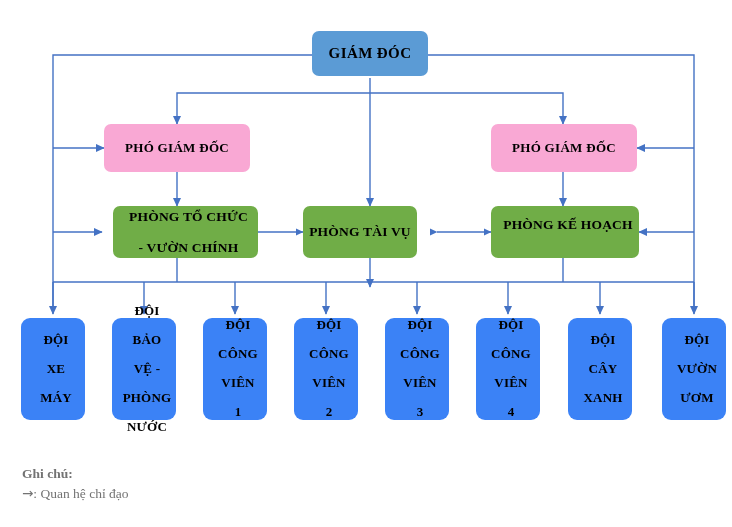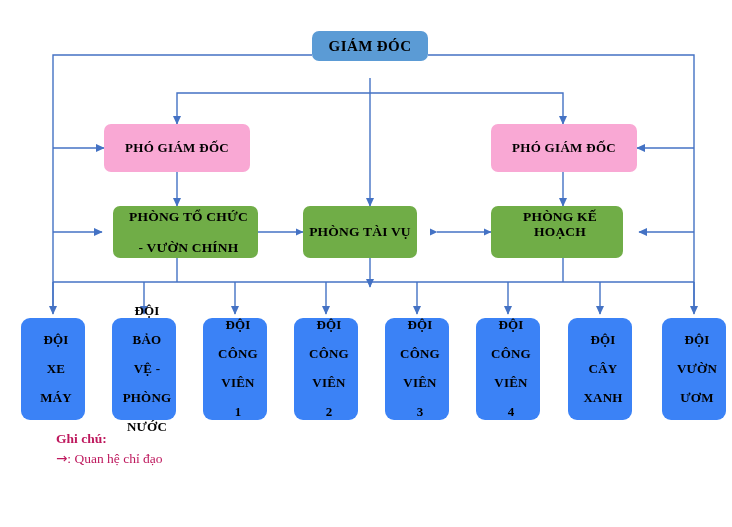--- a/index.html
+++ b/index.html
@@ -30,25 +30,24 @@
   .n-orange{background:#f9a8d4;}
   .n-green{background:#70AD47;}
   .n-yellow{background:#3b82f6;border-radius:9px;}
 
   .lvl1{font-size:15px;letter-spacing:.4px;}
   .lvl2{font-size:13px;letter-spacing:.3px;}
   .lvl3{font-size:13.5px;letter-spacing:.2px;}
   .team{font-size:13px;letter-spacing:.2px;}
 
   #legend{
-    position:absolute;left:22px;top:429px;
-    font-size:13.5px;color:#be185d;
+    position:absolute;left:22px;top:464px;
+    font-size:13.5px;color:#737373;
     line-height:1.45;
     z-index:6;
-    margin-left:34px;
   }
   #legend .ttl{font-weight:bold;}
   #legend .row{white-space:nowrap;}
   #legend .gl{font-family:"DejaVu Sans",sans-serif;}
 </style>
 </head>
 <body>
 
 <div id="stage">
 
@@ -93,21 +92,21 @@
       <path d="M144,282 L144,314" marker-end="url(#ah)"></path>
       <path d="M235,282 L235,314" marker-end="url(#ah)"></path>
       <path d="M326,282 L326,314" marker-end="url(#ah)"></path>
       <path d="M417,282 L417,314" marker-end="url(#ah)"></path>
       <path d="M508,282 L508,314" marker-end="url(#ah)"></path>
       <path d="M600,282 L600,314" marker-end="url(#ah)"></path>
       <path d="M694,282 L694,314" marker-end="url(#ah)"></path>
     </g>
   </svg>
 
-  <div class="node n-blue lvl1" style="left:312px;top:31px;width:116px;height:30px;">
+  <div class="node n-blue lvl1" style="left:312px;top:31px;width:116px;height:45px;">
     <span>GIÁM ĐÓC</span>
   </div>
 
   <div class="node n-orange lvl2" style="left:104px;top:124px;width:146px;height:48px;">
     <span>PHÓ GIÁM ĐỐC</span>
   </div>
 
   <div class="node n-orange lvl2" style="left:491px;top:124px;width:146px;height:48px;">
     <span>PHÓ GIÁM ĐỐC</span>
   </div>
@@ -116,21 +115,21 @@
     <span>
       <span>PHÒNG TỔ CHỨC</span><br>
       <span>- VƯỜN CHÍNH</span>
     </span>
   </div>
 
   <div class="node n-green lvl3" style="left:303px;top:206px;width:114px;height:52px;">
     <span>PHÒNG TÀI VỤ</span>
   </div>
 
-  <div class="node n-green lvl3" style="left:491px;top:206px;width:132px;height:52px;">
+  <div class="node n-green lvl3" style="left:491px;top:206px;width:148px;height:52px;">
     <span>
       <span>PHÒNG KẾ HOẠCH</span><br>
     </span>
   </div>
 
   <div class="node n-yellow team" style="left:21px;top:318px;width:64px;height:102px;">
     <span>
       <span>ĐỘI</span><br>
       <span>XE</span><br>
       <span>MÁY</span>

